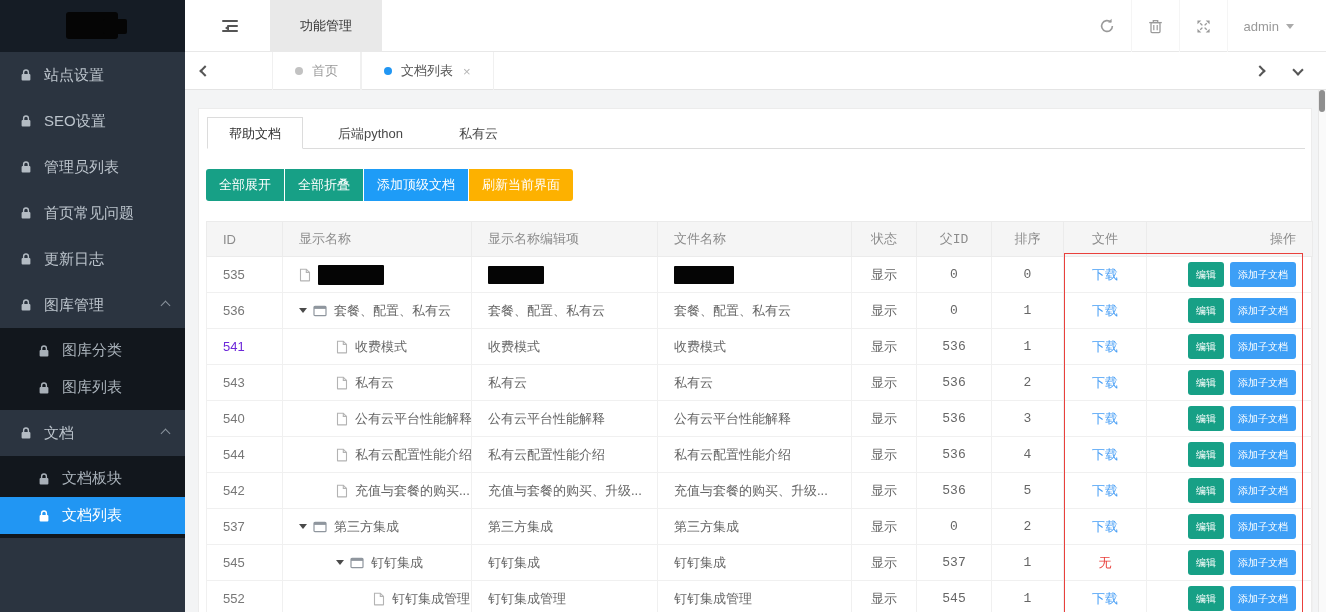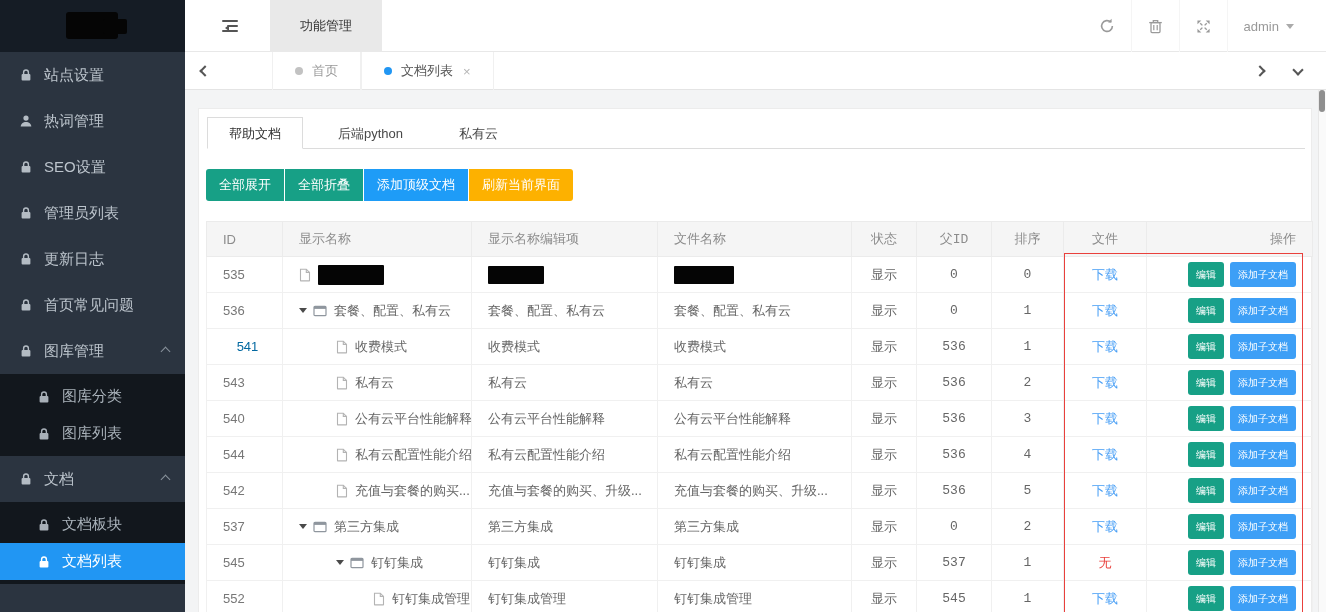--- a/index.html
+++ b/index.html
@@ -96,29 +96,20 @@
           <svg width="14" height="14" viewBox="0 0 14 14">
             <rect x="2.6" y="6" width="8.8" height="6.4" rx="1" fill="#b4bcc4"></rect>
             <path d="M4.6 6V4.4a2.4 2.4 0 0 1 4.8 0V6" fill="none" stroke="#b4bcc4" stroke-width="1.4"></path>
           </svg>
         </span>
         <span>站点设置</span>
       </div>
       <div class="s-item">
         <span class="s-ic">
           <svg width="14" height="14" viewBox="0 0 14 14">
-            <circle cx="7" cy="4.1" r="2.6" fill="#b4bcc4"></circle>
-            <path d="M1.7 12.6c0-3 2.4-4.7 5.3-4.7s5.3 1.7 5.3 4.7z" fill="#b4bcc4"></path>
-          </svg>
-        </span>
-        <span>热词管理</span>
-      </div>
-      <div class="s-item">
-        <span class="s-ic">
-          <svg width="14" height="14" viewBox="0 0 14 14">
             <rect x="2.6" y="6" width="8.8" height="6.4" rx="1" fill="#b4bcc4"></rect>
             <path d="M4.6 6V4.4a2.4 2.4 0 0 1 4.8 0V6" fill="none" stroke="#b4bcc4" stroke-width="1.4"></path>
           </svg>
         </span>
         <span>SEO设置</span>
       </div>
       <div class="s-item">
         <span class="s-ic">
           <svg width="14" height="14" viewBox="0 0 14 14">
             <rect x="2.6" y="6" width="8.8" height="6.4" rx="1" fill="#b4bcc4"></rect>
@@ -127,30 +118,30 @@
         </span>
         <span>管理员列表</span>
       </div>
       <div class="s-item">
         <span class="s-ic">
           <svg width="14" height="14" viewBox="0 0 14 14">
             <rect x="2.6" y="6" width="8.8" height="6.4" rx="1" fill="#b4bcc4"></rect>
             <path d="M4.6 6V4.4a2.4 2.4 0 0 1 4.8 0V6" fill="none" stroke="#b4bcc4" stroke-width="1.4"></path>
           </svg>
         </span>
+        <span>首页常见问题</span>
+      </div>
+      <div class="s-item">
+        <span class="s-ic">
+          <svg width="14" height="14" viewBox="0 0 14 14">
+            <rect x="2.6" y="6" width="8.8" height="6.4" rx="1" fill="#b4bcc4"></rect>
+            <path d="M4.6 6V4.4a2.4 2.4 0 0 1 4.8 0V6" fill="none" stroke="#b4bcc4" stroke-width="1.4"></path>
+          </svg>
+        </span>
         <span>更新日志</span>
-      </div>
-      <div class="s-item">
-        <span class="s-ic">
-          <svg width="14" height="14" viewBox="0 0 14 14">
-            <rect x="2.6" y="6" width="8.8" height="6.4" rx="1" fill="#b4bcc4"></rect>
-            <path d="M4.6 6V4.4a2.4 2.4 0 0 1 4.8 0V6" fill="none" stroke="#b4bcc4" stroke-width="1.4"></path>
-          </svg>
-        </span>
-        <span>首页常见问题</span>
       </div>
       <div class="s-item">
         <span class="s-ic">
           <svg width="14" height="14" viewBox="0 0 14 14">
             <rect x="2.6" y="6" width="8.8" height="6.4" rx="1" fill="#b4bcc4"></rect>
             <path d="M4.6 6V4.4a2.4 2.4 0 0 1 4.8 0V6" fill="none" stroke="#b4bcc4" stroke-width="1.4"></path>
           </svg>
         </span>
         <span>图库管理</span>
         <span class="chev"></span>
@@ -349,21 +340,21 @@
           </td>
           <td>套餐、配置、私有云</td>
           <td>套餐、配置、私有云</td>
           <td class="c">显示</td>
           <td class="c">0</td>
           <td class="c">1</td>
           <td class="c"><a class="dl">下载</a></td>
           <td class="r"><span class="op-btn green">编辑</span><span class="op-btn blue">添加子文档</span></td>
         </tr>
         <tr>
-          <td style="color: #0369a1; text-align: center;">541</td>
+          <td style="color: #6d28d9;">541</td>
           <td>
             <span class="namecell" style="padding-left: 37px;">
               <span class="tree-ic">
                 <svg width="12" height="14" viewBox="0 0 12 14">
                   <path d="M1.5 1.2h5.8l3.2 3.2v8.1a.4.4 0 0 1-.4.4H1.9a.4.4 0 0 1-.4-.4z" fill="#fff" stroke="#b3b3b3" stroke-width="1.1"></path>
                   <path d="M7.3 1.2v3.2h3.2" fill="none" stroke="#b3b3b3" stroke-width="1.1"></path>
                 </svg>
               </span>
               <span>收费模式</span>
             </span>

